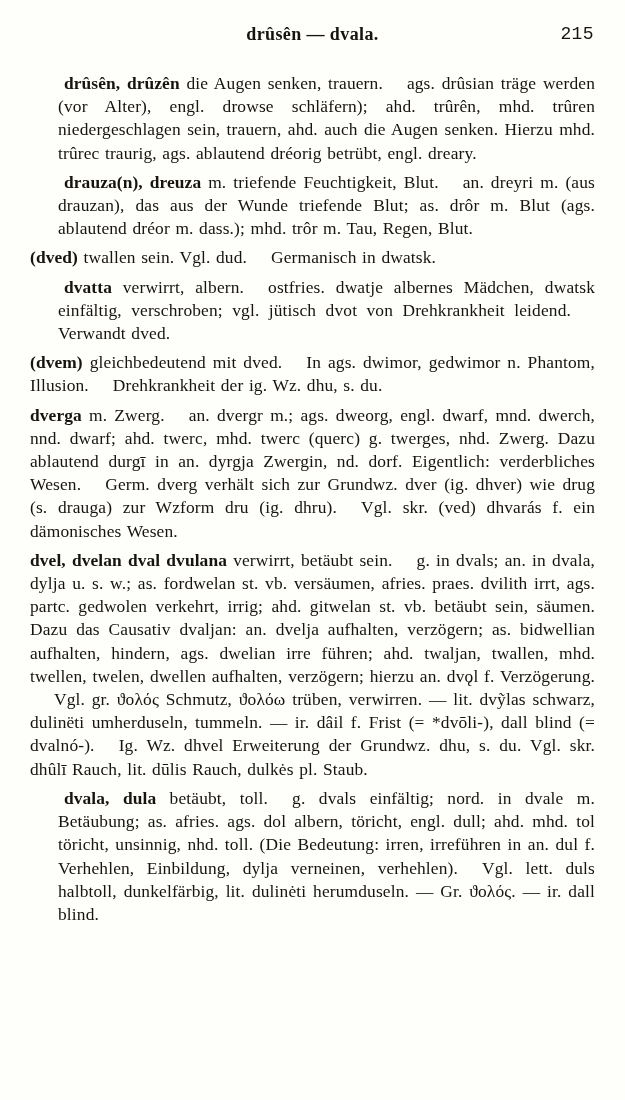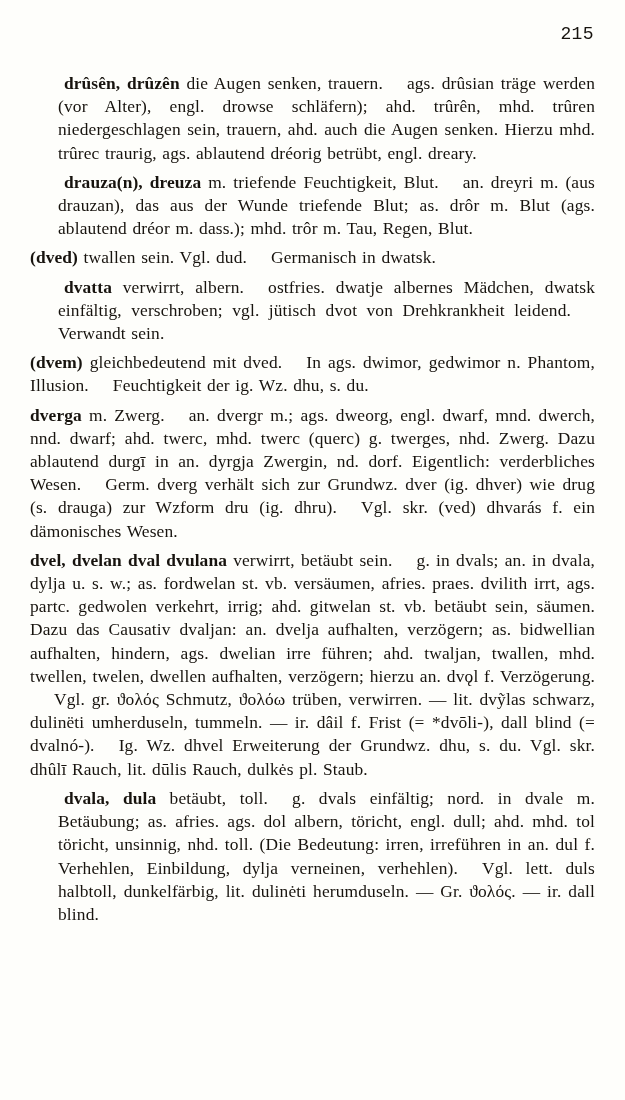--- a/index.html
+++ b/index.html
@@ -47,25 +47,26 @@
   p.flush { text-indent: 0; }
   p.sub { margin-left: 28px; text-indent: 6px; }
   p.para b { font-weight: 700; letter-spacing: 0.1px; }
   .gap { display: inline-block; width: 24px; }
 </style>
 </head>
 <body>
 
 <div class="page">
   <div class="header">
+    <div class="running-title">drûsên — dvala.</div>
     <div class="page-number">215</div>
   </div>
   <div class="content">
       <p class="para sub"><b>drûsên, drûzên</b><span> die Augen senken, trauern.</span><span class="gap"></span><span>ags. drûsian träge werden (vor Alter), engl. drowse schläfern); ahd. trûrên, mhd. trûren niedergeschlagen sein, trauern, ahd. auch die Augen senken. Hierzu mhd. trûrec traurig, ags. ablautend dréorig betrübt, engl. dreary.</span></p>
       <p class="para sub"><b>drauza(n), dreuza</b><span> m. triefende Feuchtigkeit, Blut.</span><span class="gap"></span><span>an. dreyri m. (aus drauzan), das aus der Wunde triefende Blut; as. drôr m. Blut (ags. ablautend dréor m. dass.); mhd. trôr m. Tau, Regen, Blut.</span></p>
       <p class="para flush"><b>(dved)</b><span> twallen sein. Vgl. dud.</span><span class="gap"></span><span>Germanisch in dwatsk.</span></p>
-      <p class="para sub"><b>dvatta</b><span> verwirrt, albern.</span><span class="gap"></span><span>ostfries. dwatje albernes Mädchen, dwatsk einfältig, verschroben; vgl. jütisch dvot von Drehkrankheit leidend.</span><span class="gap"></span><span>Verwandt sein.</span></p>
-      <p class="para flush"><b>(dvem)</b><span> gleichbedeutend mit dved.</span><span class="gap"></span><span>In ags. dwimor, gedwimor n. Phantom, Illusion.</span><span class="gap"></span><span>Feuchtigkeit der ig. Wz. dhu, s. du.</span></p>
+      <p class="para sub"><b>dvatta</b><span> verwirrt, albern.</span><span class="gap"></span><span>ostfries. dwatje albernes Mädchen, dwatsk einfältig, verschroben; vgl. jütisch dvot von Drehkrankheit leidend.</span><span class="gap"></span><span>Verwandt dved.</span></p>
+      <p class="para flush"><b>(dvem)</b><span> gleichbedeutend mit dved.</span><span class="gap"></span><span>In ags. dwimor, gedwimor n. Phantom, Illusion.</span><span class="gap"></span><span>Drehkrankheit der ig. Wz. dhu, s. du.</span></p>
       <p class="para flush"><b>dverga</b><span> m. Zwerg.</span><span class="gap"></span><span>an. dvergr m.; ags. dweorg, engl. dwarf, mnd. dwerch, nnd. dwarf; ahd. twerc, mhd. twerc (querc) g. twerges, nhd. Zwerg. Dazu ablautend durgī in an. dyrgja Zwergin, nd. dorf. Eigentlich: verderbliches Wesen.</span><span class="gap"></span><span>Germ. dverg verhält sich zur Grundwz. dver (ig. dhver) wie drug (s. drauga) zur Wzform dru (ig. dhru).</span><span class="gap"></span><span>Vgl. skr. (ved) dhvarás f. ein dämonisches Wesen.</span></p>
       <p class="para flush"><b>dvel, dvelan dval dvulana</b><span> verwirrt, betäubt sein.</span><span class="gap"></span><span>g. in dvals; an. in dvala, dylja u. s. w.; as. fordwelan st. vb. versäumen, afries. praes. dvilith irrt, ags. partc. gedwolen verkehrt, irrig; ahd. gitwelan st. vb. betäubt sein, säumen. Dazu das Causativ dvaljan: an. dvelja aufhalten, verzögern; as. bidwellian aufhalten, hindern, ags. dwelian irre führen; ahd. twaljan, twallen, mhd. twellen, twelen, dwellen aufhalten, verzögern; hierzu an. dvǫl f. Verzögerung.</span><span class="gap"></span><span>Vgl. gr. ϑολός Schmutz, ϑολόω trüben, verwirren. — lit. dvỹlas schwarz, dulinëti umherduseln, tummeln. — ir. dâil f. Frist (= *dvōli-), dall blind (= dvalnó-).</span><span class="gap"></span><span>Ig. Wz. dhvel Erweiterung der Grundwz. dhu, s. du. Vgl. skr. dhûlī Rauch, lit. dūlis Rauch, dulkės pl. Staub.</span></p>
       <p class="para sub"><b>dvala, dula</b><span> betäubt, toll.</span><span class="gap"></span><span>g. dvals einfältig; nord. in dvale m. Betäubung; as. afries. ags. dol albern, töricht, engl. dull; ahd. mhd. tol töricht, unsinnig, nhd. toll. (Die Bedeutung: irren, irreführen in an. dul f. Verhehlen, Einbildung, dylja verneinen, verhehlen).</span><span class="gap"></span><span>Vgl. lett. duls halbtoll, dunkelfärbig, lit. dulinėti herumduseln. — Gr. ϑολός. — ir. dall blind.</span></p>
     </div>
 </div>
 
 </body></html>

